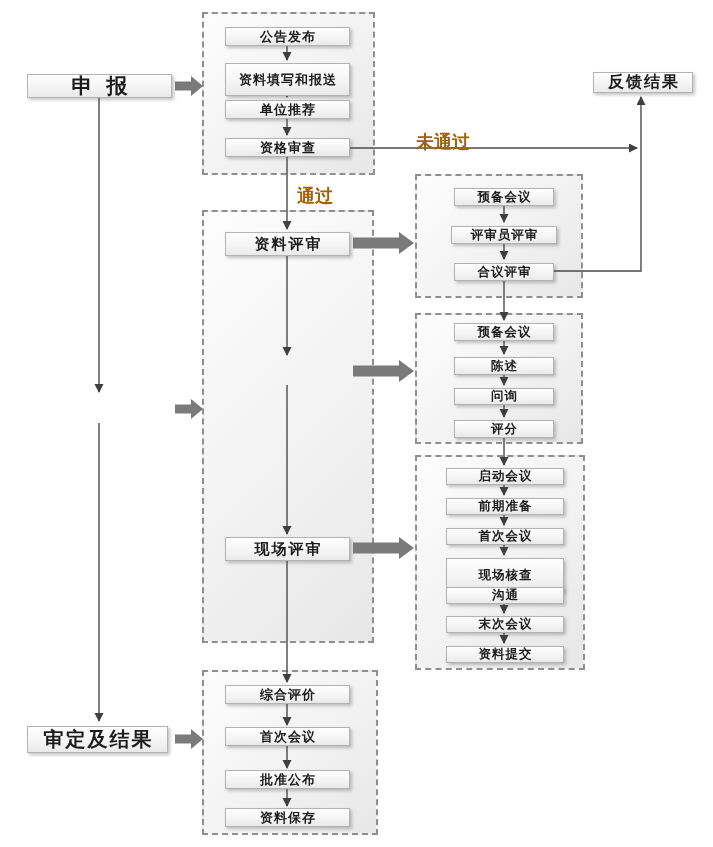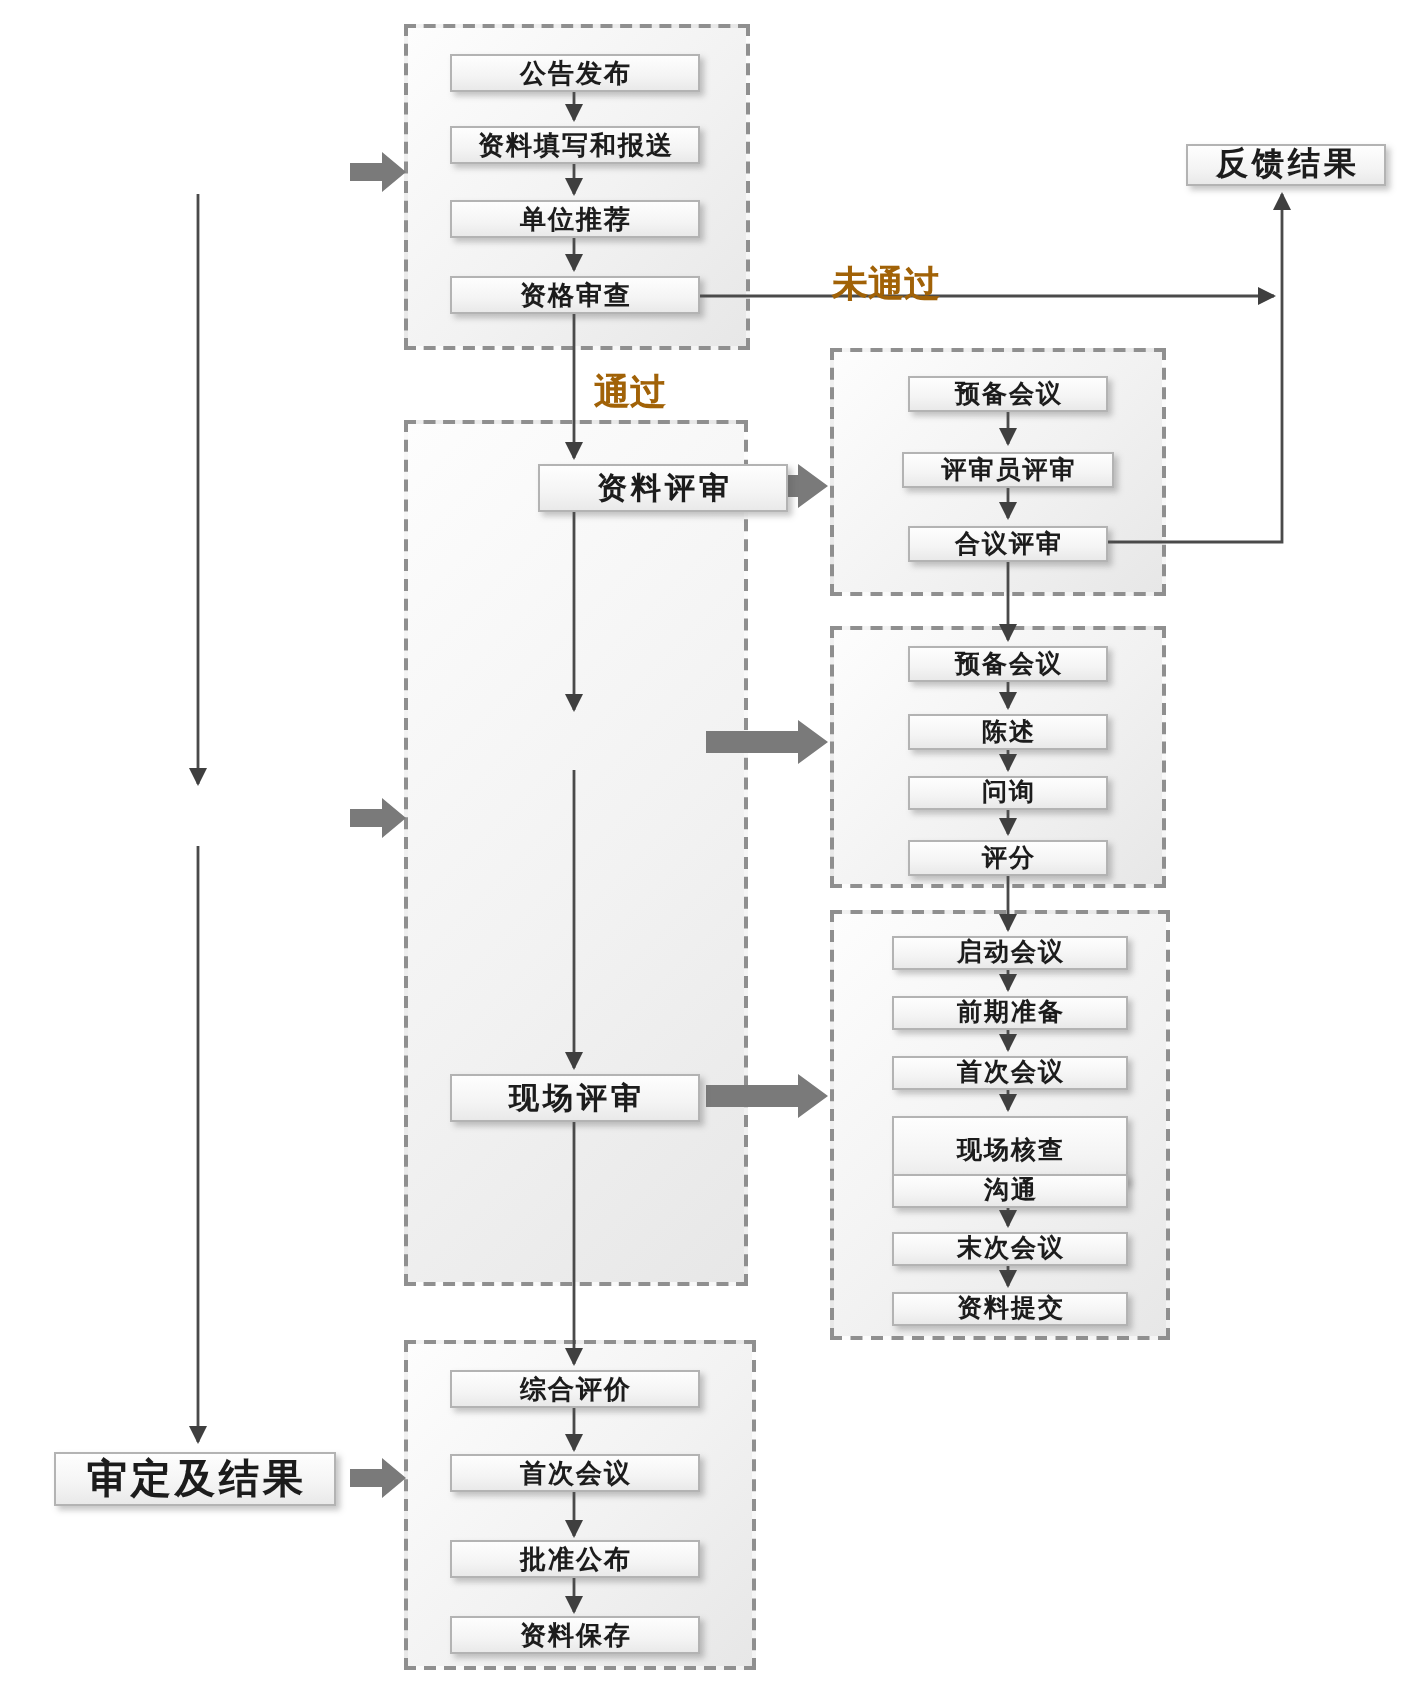--- a/index.html
+++ b/index.html
@@ -101,30 +101,31 @@
     <g fill="#7a7a7a" stroke="none">
       <polygon points="175,81.5 191,81.5 191,76 203,86 191,96 191,90.5 175,90.5"></polygon>
       <polygon points="175,404.5 191,404.5 191,399 203,409 191,419 191,413.5 175,413.5"></polygon>
       <polygon points="175,734.5 191,734.5 191,729 203,739 191,749 191,743.5 175,743.5"></polygon>
       <polygon points="353,237.5 399,237.5 399,232 414,243 399,254 399,248.5 353,248.5"></polygon>
       <polygon points="353,365.5 399,365.5 399,360 414,371 399,382 399,376.5 353,376.5"></polygon>
       <polygon points="353,542.5 399,542.5 399,537 414,548 399,559 399,553.5 353,553.5"></polygon>
     </g>
   </svg>
 
+  <div class="node hub hub-2" style="left:27px;top:74px;width:145px;height:24px;">申报</div>
   <div class="node hub hub-5" style="left:27px;top:726px;width:141px;height:27px;">审定及结果</div>
 
   <div class="node feedback" style="left:593px;top:72px;width:100px;height:21px;">反馈结果</div>
 
   <div class="node step-sm" style="left:225px;top:27px;width:125px;height:19px;">公告发布</div>
-  <div class="node step-sm" style="left:225px;top:63px;width:125px;height:19px;">资料填写和报送</div>
+  <div class="node step-sm" style="left:225px;top:63px;width:125px;height:33px;">资料填写和报送</div>
   <div class="node step-sm" style="left:225px;top:100px;width:125px;height:19px;">单位推荐</div>
   <div class="node step-sm" style="left:225px;top:138px;width:125px;height:19px;">资格审查</div>
 
-  <div class="node step-mid" style="left:225px;top:232px;width:125px;height:24px;margin-left:44px;">资料评审</div>
+  <div class="node step-mid" style="left:225px;top:232px;width:125px;height:24px;">资料评审</div>
   <div class="node step-mid" style="left:225px;top:537px;width:125px;height:24px;">现场评审</div>
 
   <div class="node step-xs" style="left:454px;top:188px;width:100px;height:18px;">预备会议</div>
   <div class="node step-xs" style="left:451px;top:226px;width:106px;height:18px;">评审员评审</div>
   <div class="node step-xs" style="left:454px;top:263px;width:100px;height:18px;">合议评审</div>
 
   <div class="node step-xs" style="left:454px;top:323px;width:100px;height:18px;">预备会议</div>
   <div class="node step-xs" style="left:454px;top:357px;width:100px;height:18px;">陈述</div>
   <div class="node step-xs" style="left:454px;top:388px;width:100px;height:17px;">问询</div>
   <div class="node step-xs" style="left:454px;top:420px;width:100px;height:18px;">评分</div>

